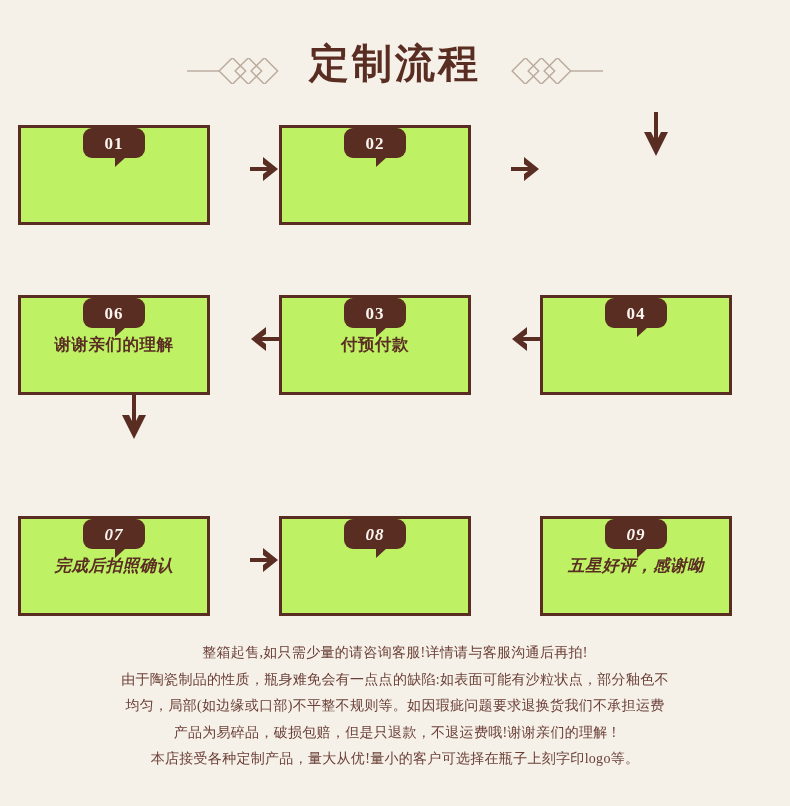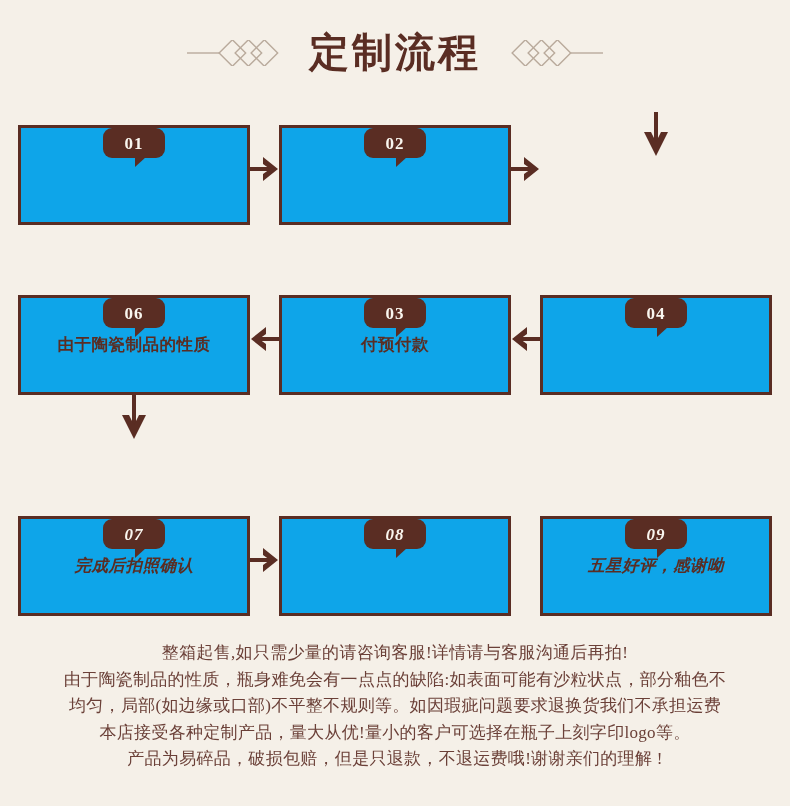--- a/index.html
+++ b/index.html
@@ -21,21 +21,21 @@
   }
 
   
   .title-row {
     position: absolute;
     top: 22px;
     left: 0;
     width: 790px;
     height: 62px;
     display: flex;
-    align-items: center;
+    align-items: flex-end;
     justify-content: center;
     gap: 14px;
   }
   .title-text {
     font-size: 40px;
     font-weight: bold;
     letter-spacing: 3px;
     color: #5a2d23;
     line-height: 1;
     white-space: nowrap;
@@ -71,25 +71,25 @@
     width: 29px;
     height: 113px;
     display: flex;
     align-items: center;
     justify-content: center;
   }
 
   .box {
     position: relative;
     box-sizing: border-box;
-    width: 232px;
+    width: 192px;
     height: 100px;
     margin-top: 13px;
     border: 3px solid #5a2d23;
-    background: #0ea5e9;
+    background: #bef264;
     display: flex;
     align-items: center;
     justify-content: center;
     padding: 6px 14px;
   }
   .box-label {
     font-size: 16.5px;
     font-weight: bold;
     line-height: 1.55;
     text-align: center;
@@ -144,21 +144,21 @@
 
   
   .notes {
     position: absolute;
     top: 640px;
     left: 0;
     width: 790px;
     text-align: center;
   }
   .note-line {
-    font-size: 17px;
+    font-size: 14px;
     line-height: 26.5px;
     color: #6b4038;
     letter-spacing: 0.3px;
     white-space: nowrap;
   }
 </style>
 </head>
 <body>
 
 <div class="page">
@@ -231,21 +231,21 @@
         </div>
       </div>
     </div>
 
     <div class="row row-2">
       <div class="cell">
         <div class="box">
           <div class="badge">
             <span class="badge-num">06</span>
           </div>
-          <div class="box-label">由于陶瓷制品的性质</div>
+          <div class="box-label">谢谢亲们的理解</div>
         </div>
         <div class="arrow-v">
           <span>
             <svg width="34" height="46" viewBox="0 0 34 46">
               <rect x="15" y="0" width="4" height="32" fill="#5a2d23"></rect>
               <path d="M5 20 L17 44 L29 20 L22 20 L17 30 L12 20 Z" fill="#5a2d23"></path>
             </svg>
           </span>
         </div>
       </div>
@@ -324,17 +324,17 @@
         </div>
       </div>
     </div>
 
   </div>
 
   <div class="notes">
     <div class="note-line">整箱起售,如只需少量的请咨询客服!详情请与客服沟通后再拍!</div>
     <div class="note-line">由于陶瓷制品的性质，瓶身难免会有一点点的缺陷:如表面可能有沙粒状点，部分釉色不</div>
     <div class="note-line">均匀，局部(如边缘或口部)不平整不规则等。如因瑕疵问题要求退换货我们不承担运费</div>
+    <div class="note-line">产品为易碎品，破损包赔，但是只退款，不退运费哦!谢谢亲们的理解 !</div>
     <div class="note-line">本店接受各种定制产品，量大从优!量小的客户可选择在瓶子上刻字印logo等。</div>
-    <div class="note-line">产品为易碎品，破损包赔，但是只退款，不退运费哦!谢谢亲们的理解 !</div>
   </div>
 
 </div>
 
 </body></html>

